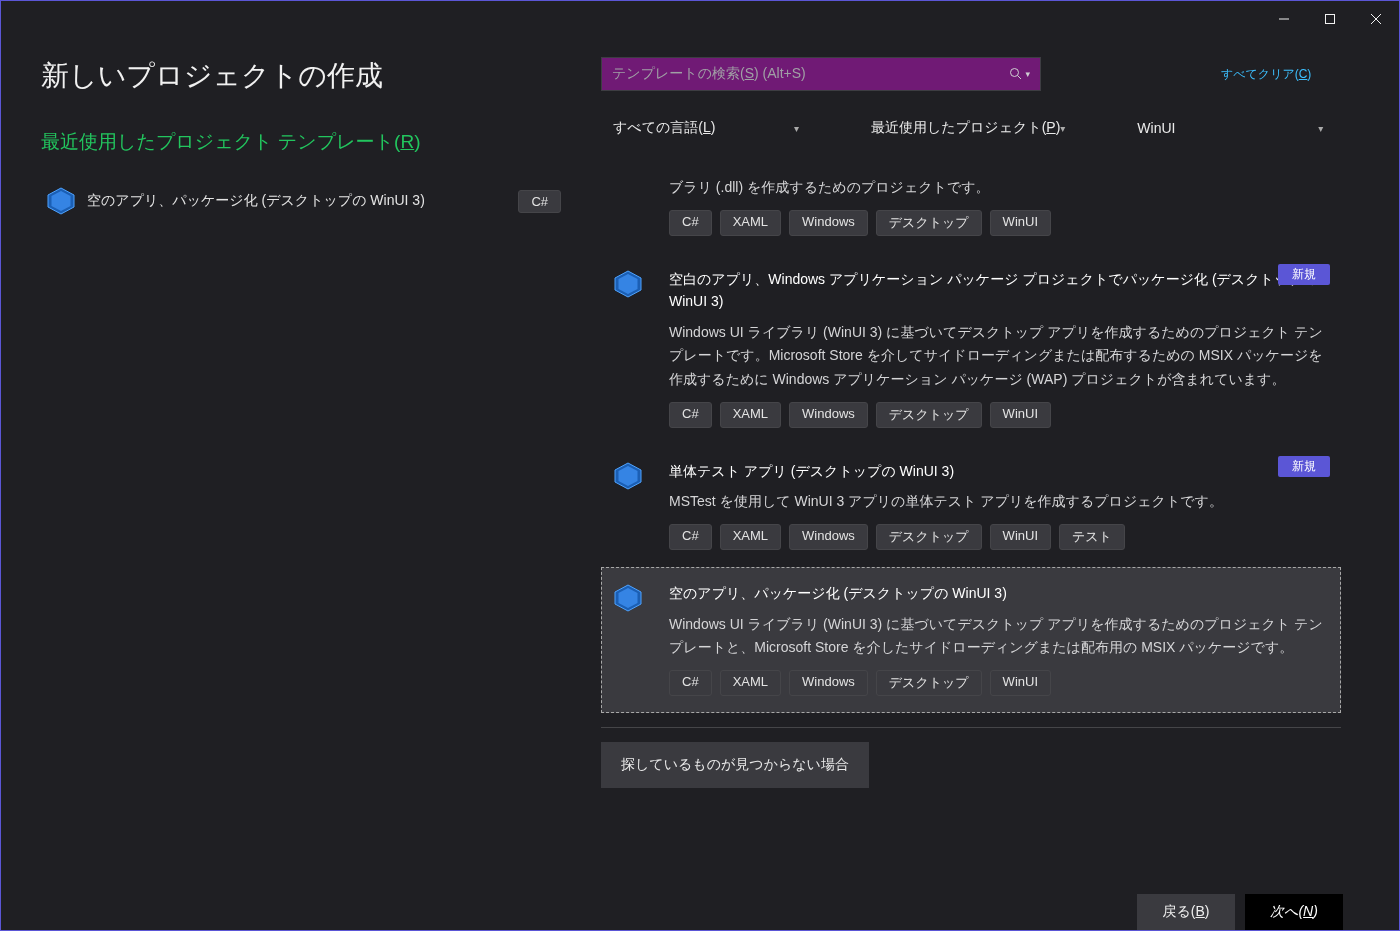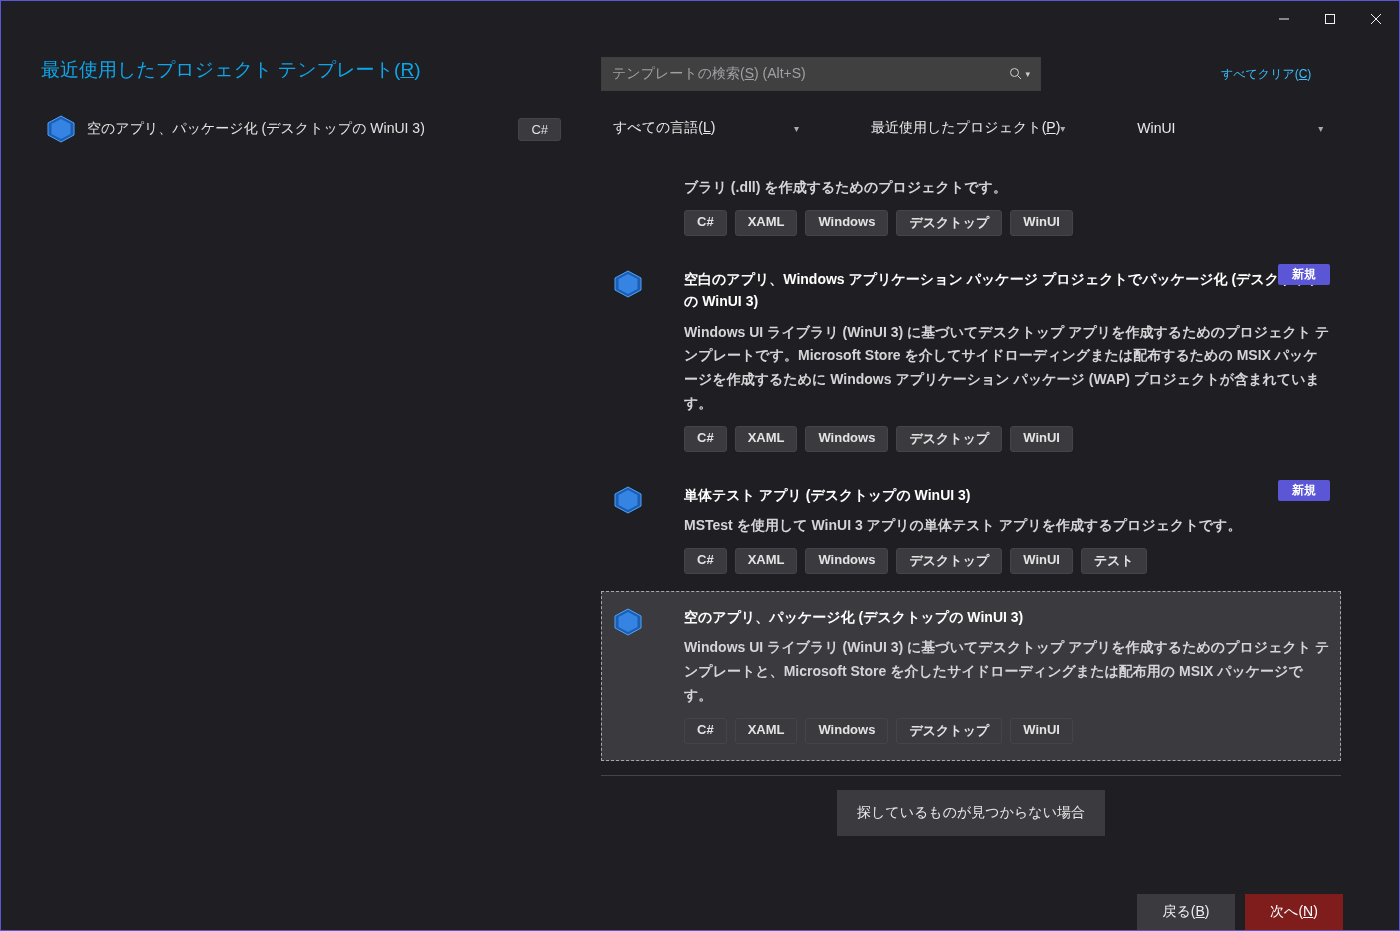--- a/index.html
+++ b/index.html
@@ -44,21 +44,21 @@
   gap: 12px;
 }
 .page-title {
   font-size: 28px;
   font-weight: 400;
   margin-bottom: 34px;
 }
 .section-heading {
   font-size: 19px;
   font-weight: 400;
-  color: #0ea5e9;
+  color: #22c55e;
 }
 .underline { text-decoration: underline; }
 .recent-item {
   display: flex;
   align-items: center;
   gap: 10px;
   margin-top: 30px;
   padding-left: 4px;
 }
 .recent-item .txt { font-size: 14px; color: #e3e3e3; flex: 1; }
@@ -70,21 +70,21 @@
   border-radius: 3px;
   border: 1px solid #454549;
 }
 .search-row {
   display: flex;
   align-items: center;
   gap: 180px;
 }
 .searchbox {
   flex: 0 0 440px;
-  background: #404040;
+  background: #701a75;
   height: 34px;
   display: flex;
   align-items: center;
   padding: 0 10px;
   border: 1px solid #3d3d42;
   color: #a0a0a5;
   font-size: 14px;
 }
 .searchbox .ph { flex: 1; }
 .search-icon { display: inline-flex; align-items: center; }
@@ -108,24 +108,23 @@
 }
 .drop-arrow { font-size: 10px; color: #aaa; }
 .template-list {
   flex: 1;
   overflow-y: auto;
   padding-right: 2px;
 }
 .template {
   display: flex;
   padding: 14px 10px 16px 10px;
-  gap: 28px;
+  gap: 13px;
   border: 1px solid transparent;
   position: relative;
-  font-weight: bold;
 }
 .template.selected {
   border: 1px dashed #a8a8a8;
   background: #3a3a3f;
 }
 .template .icon-col { width: 44px; flex-shrink: 0; }
 .template .body { flex: 1; }
 .tpl-title { font-size: 14px; color: #fff; margin-bottom: 8px; line-height: 1.6; }
 .tpl-desc { font-size: 14px; color: #d5d5d7; line-height: 1.7; margin-bottom: 10px; }
 .tpl-tags { display: flex; gap: 8px; flex-wrap: wrap; }
@@ -139,21 +138,20 @@
   padding: 2px 14px;
   border-radius: 2px;
 }
 .divider {
   height: 1px;
   background: #454548;
   margin: 14px 0;
 }
 .not-found-row {
   display: flex;
-  justify-content: center;
   padding-bottom: 6px;
 }
 .not-found-btn {
   background: #3a3a3f;
   color: #eaeaea;
   font-size: 14px;
   padding: 14px 20px;
   border: none;
   cursor: pointer;
 }
@@ -167,21 +165,21 @@
 }
 .btn {
   min-width: 98px;
   height: 36px;
   font-size: 14px;
   border: none;
   cursor: pointer;
   padding: 0 20px;
 }
 .btn-back { background: #3a3a3f; color: #eee; }
-.btn-next { background: #7f1d1d; color: #fff; }
+.btn-next { background: #000000; color: #fff; font-style: italic; }
 .vs-icon {
   width: 32px;
   height: 32px;
 }
 .vs-icon svg { width: 32px; height: 32px; }
 ::-webkit-scrollbar { width: 0; }
 </style>
 </head>
 <body>
 
@@ -199,20 +197,21 @@
   <div class="win-btn">
     <svg viewBox="0 0 12 12">
         <line x1="1" y1="1" x2="11" y2="11" stroke-width="1"></line>
         <line x1="11" y1="1" x2="1" y2="11" stroke-width="1"></line>
       </svg>
   </div>
 </div>
 
 <div class="content">
   <div class="left">
+    <h1 class="page-title">新しいプロジェクトの作成</h1>
 
     <h2 class="section-heading">
       <span>最近使用したプロジェクト テンプレート(</span><span class="underline">R</span><span>)</span>
     </h2>
 
     <div class="recent-item">
       <span class="vs-icon">
         <svg viewBox="0 0 32 32">
           <polygon points="16,3 29,10 29,22 16,29 3,22 3,10" fill="#1b5fb4" stroke="#4fa3ff" stroke-width="1"></polygon>
           <polygon points="16,6 25.5,11 25.5,21 16,26 6.5,21 6.5,11" fill="#3584e4"></polygon>

